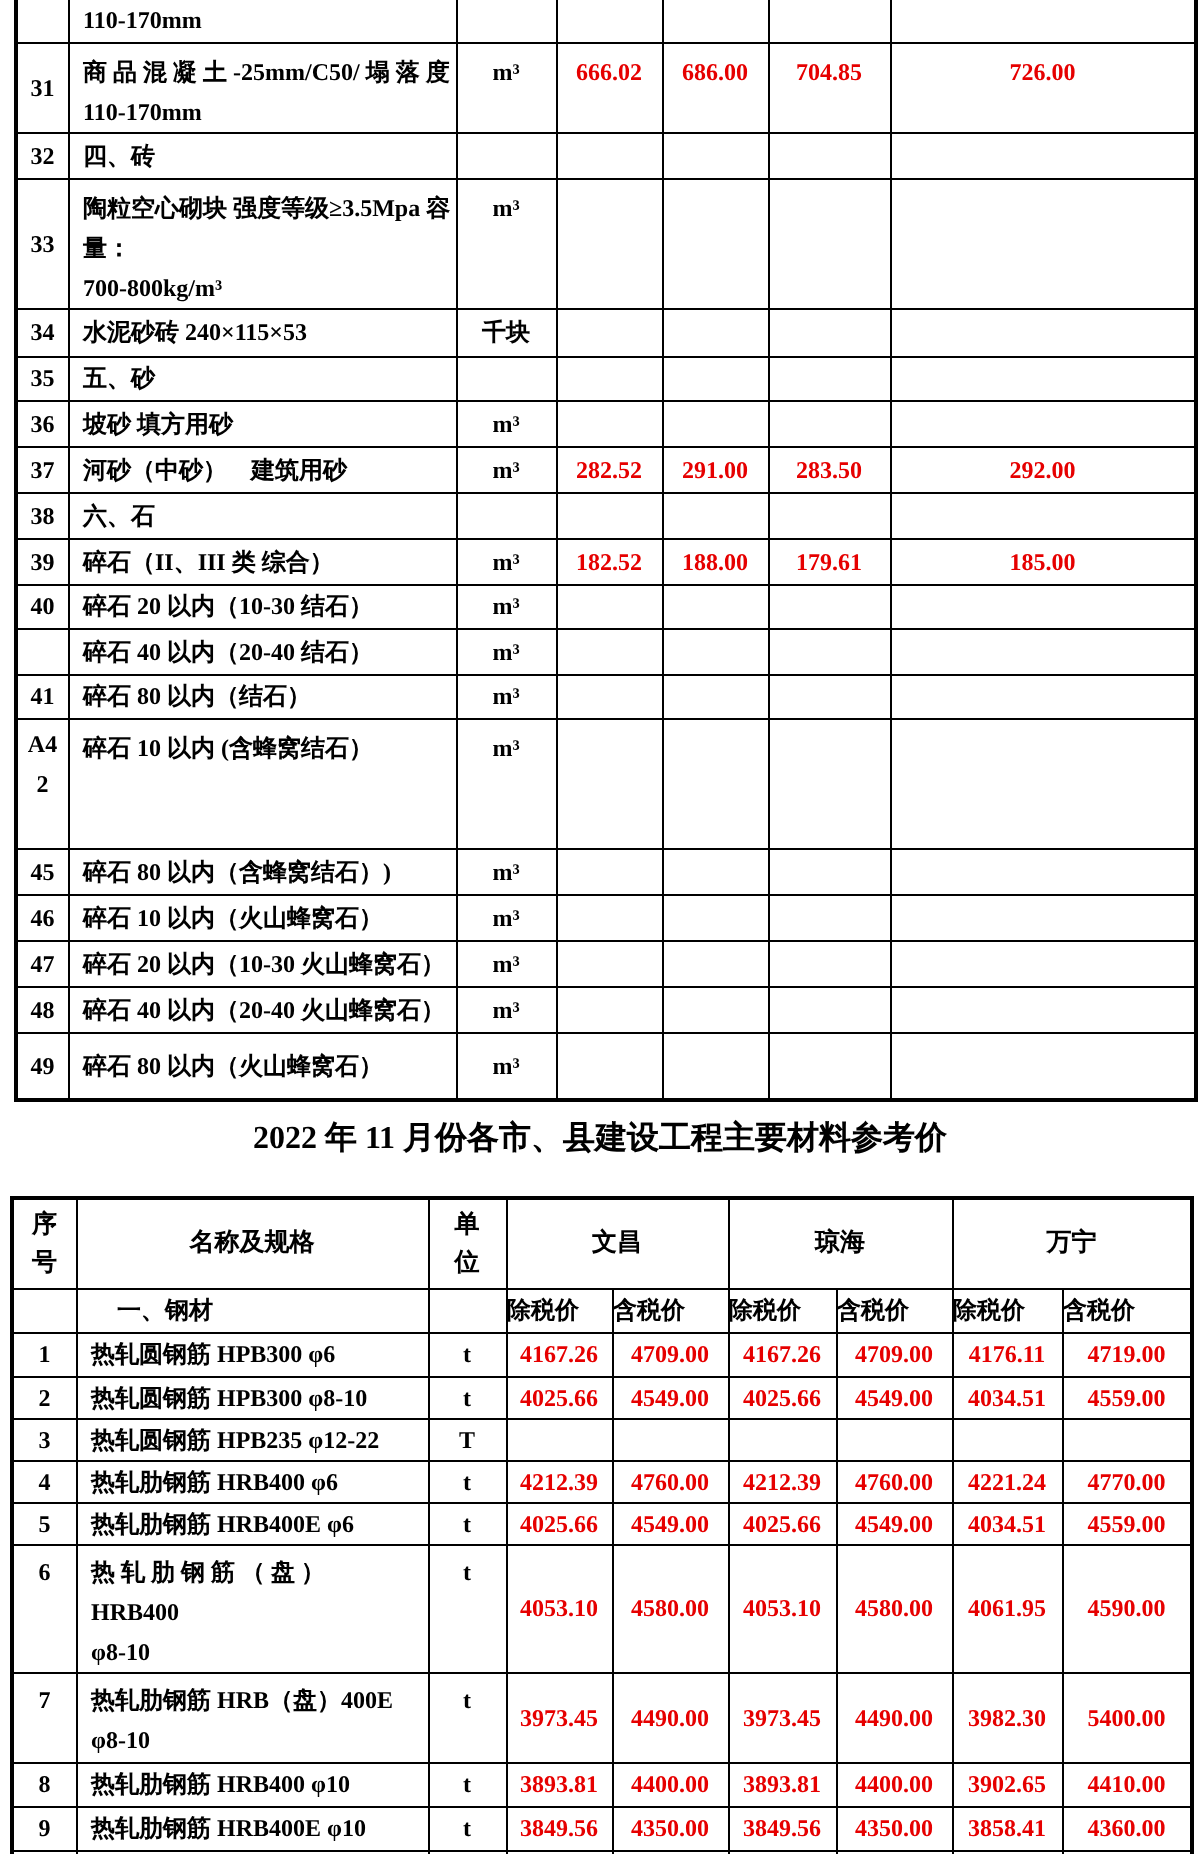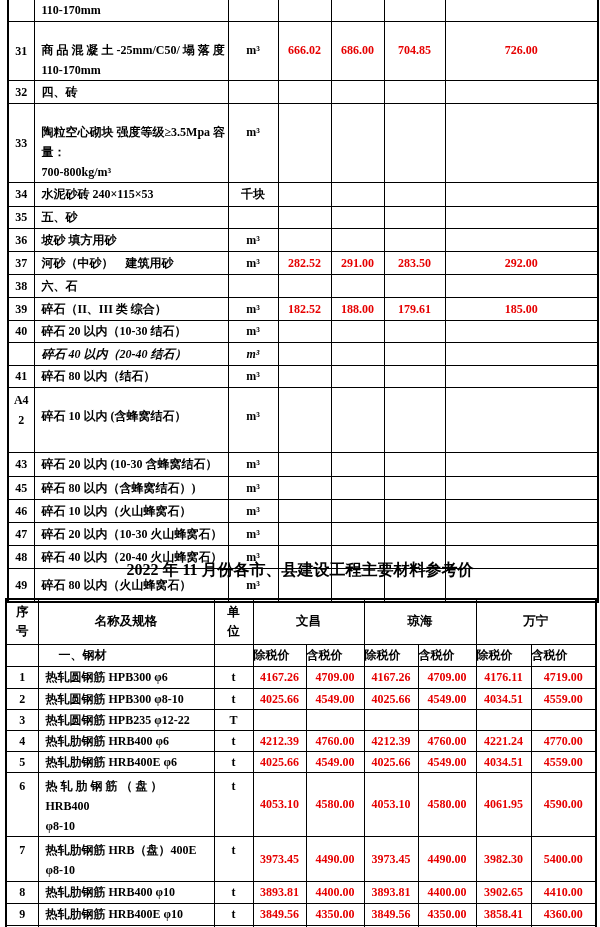--- a/index.html
+++ b/index.html
@@ -10,21 +10,21 @@
         overflow:hidden;vertical-align:middle;font-weight:700;}
   
   #t1{position:absolute;left:7px;top:0;width:590px;border:2px solid #000;border-top:none;}
   #t1 tr:first-child td{border-top:none;}
   
   #t2{position:absolute;left:5px;top:598px;width:590px;border:2px solid #000;}
   .c-no{text-align:center;white-space:pre-line;}
   .c-name{text-align:left;padding-left:7px;padding-right:2px;white-space:pre-line;}
   .c-unit{text-align:center;white-space:pre-line;}
   .c-val{text-align:center;color:var(--red,#e60000);}
-  .vtop .c-name,.vtop .c-unit,.vtop .c-val{vertical-align:top;padding-top:18px;}
+  .vtop .c-name,.vtop .c-unit,.vtop .c-val{vertical-align:top;padding-top:4px;}
   .topno .c-no{vertical-align:top;padding-top:2px;}
   #t2 .tall .c-name,#t2 .tall .c-unit,#t2 .tall .c-no{vertical-align:top;padding-top:3px;}
   #t2 th{text-align:center;white-space:pre-line;font-size:12.5px;line-height:19px;}
   .cat-cell{text-align:left;padding-left:20px;}
   .page-title{position:absolute;left:0;top:556px;width:600px;height:28px;line-height:28px;
               text-align:center;font-size:16px;font-weight:700;}
 </style>
 </head>
 <body>
 
@@ -135,21 +135,21 @@
         </tr>
         <tr style="height: 22px;">
           <td class="c-no">40</td>
           <td class="c-name">碎石 20 以内（10-30 结石）</td>
           <td class="c-unit">m³</td>
           <td class="c-val"></td>
           <td class="c-val"></td>
           <td class="c-val"></td>
           <td class="c-val"></td>
         </tr>
-        <tr style="height: 23px; font-style: italic;">
+        <tr style="height: 23px;">
           <td class="c-no"></td>
           <td class="c-name">碎石 40 以内（20-40 结石）</td>
           <td class="c-unit">m³</td>
           <td class="c-val"></td>
           <td class="c-val"></td>
           <td class="c-val"></td>
           <td class="c-val"></td>
         </tr>
         <tr style="height: 22px;">
           <td class="c-no">41</td>
@@ -157,29 +157,20 @@
           <td class="c-unit">m³</td>
           <td class="c-val"></td>
           <td class="c-val"></td>
           <td class="c-val"></td>
           <td class="c-val"></td>
         </tr>
         <tr class="vtop topno" style="height: 65px;">
           <td class="c-no">A4
 2</td>
           <td class="c-name">碎石 10 以内 (含蜂窝结石）</td>
-          <td class="c-unit">m³</td>
-          <td class="c-val"></td>
-          <td class="c-val"></td>
-          <td class="c-val"></td>
-          <td class="c-val"></td>
-        </tr>
-        <tr style="height: 24px;">
-          <td class="c-no">43</td>
-          <td class="c-name">碎石 20 以内 (10-30 含蜂窝结石）</td>
           <td class="c-unit">m³</td>
           <td class="c-val"></td>
           <td class="c-val"></td>
           <td class="c-val"></td>
           <td class="c-val"></td>
         </tr>
         <tr style="height: 23px;">
           <td class="c-no">45</td>
           <td class="c-name">碎石 80 以内（含蜂窝结石）)</td>
           <td class="c-unit">m³</td>

